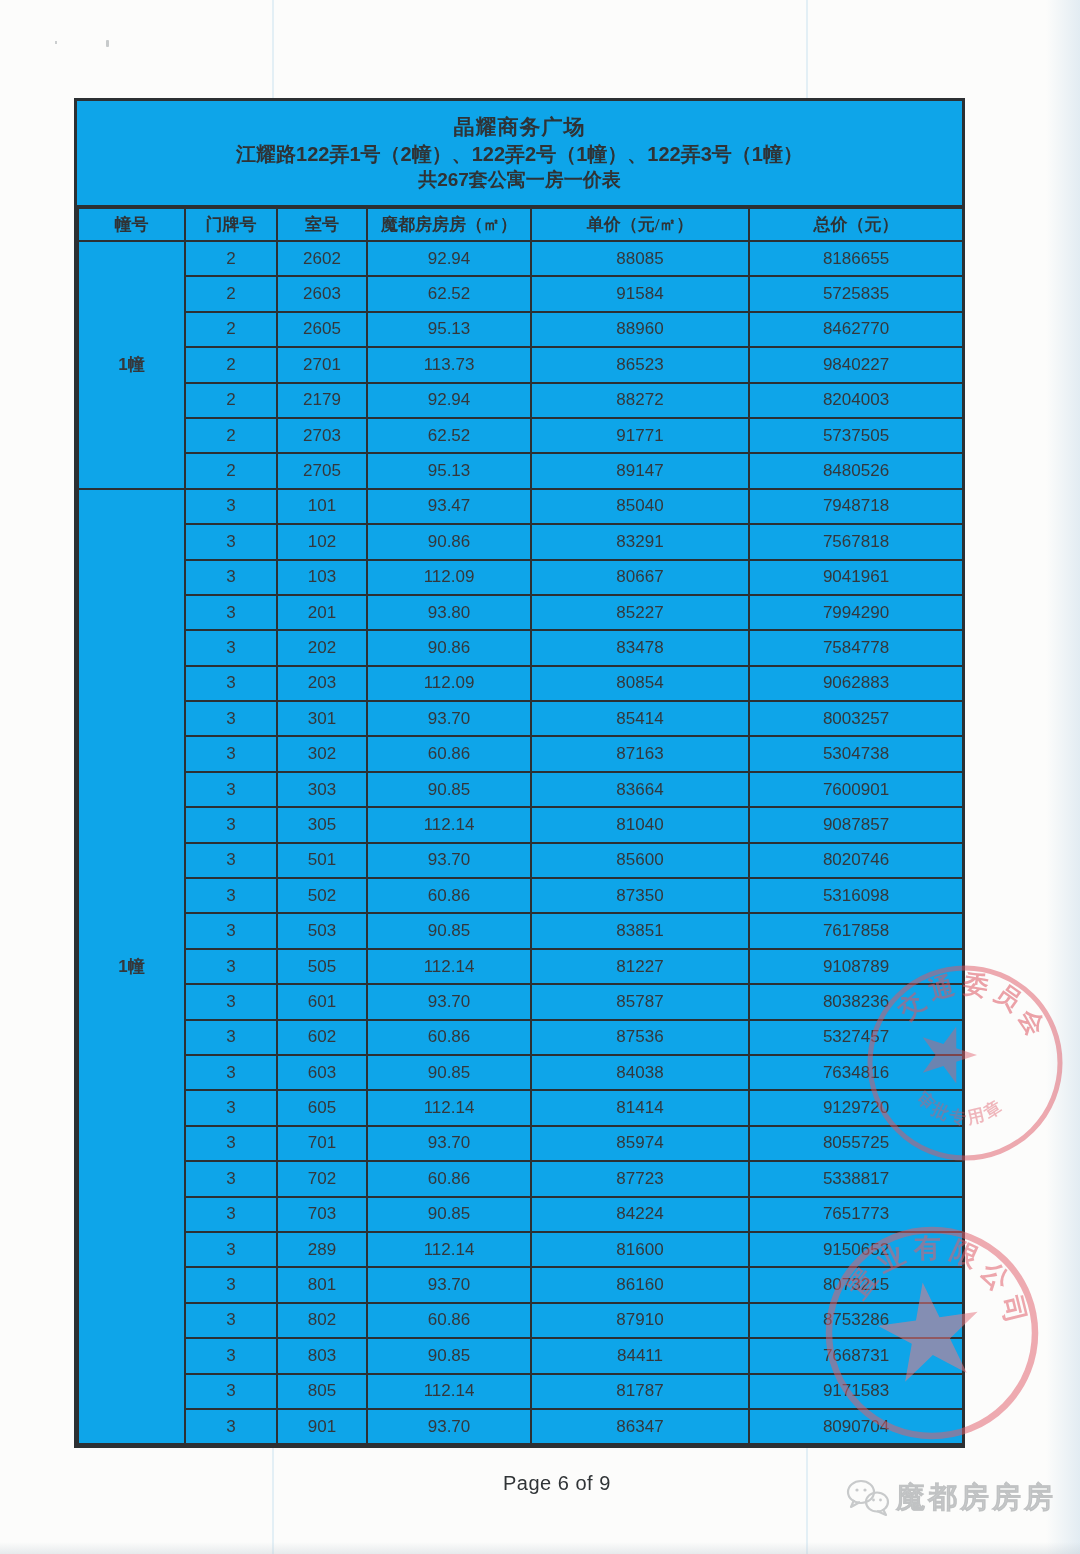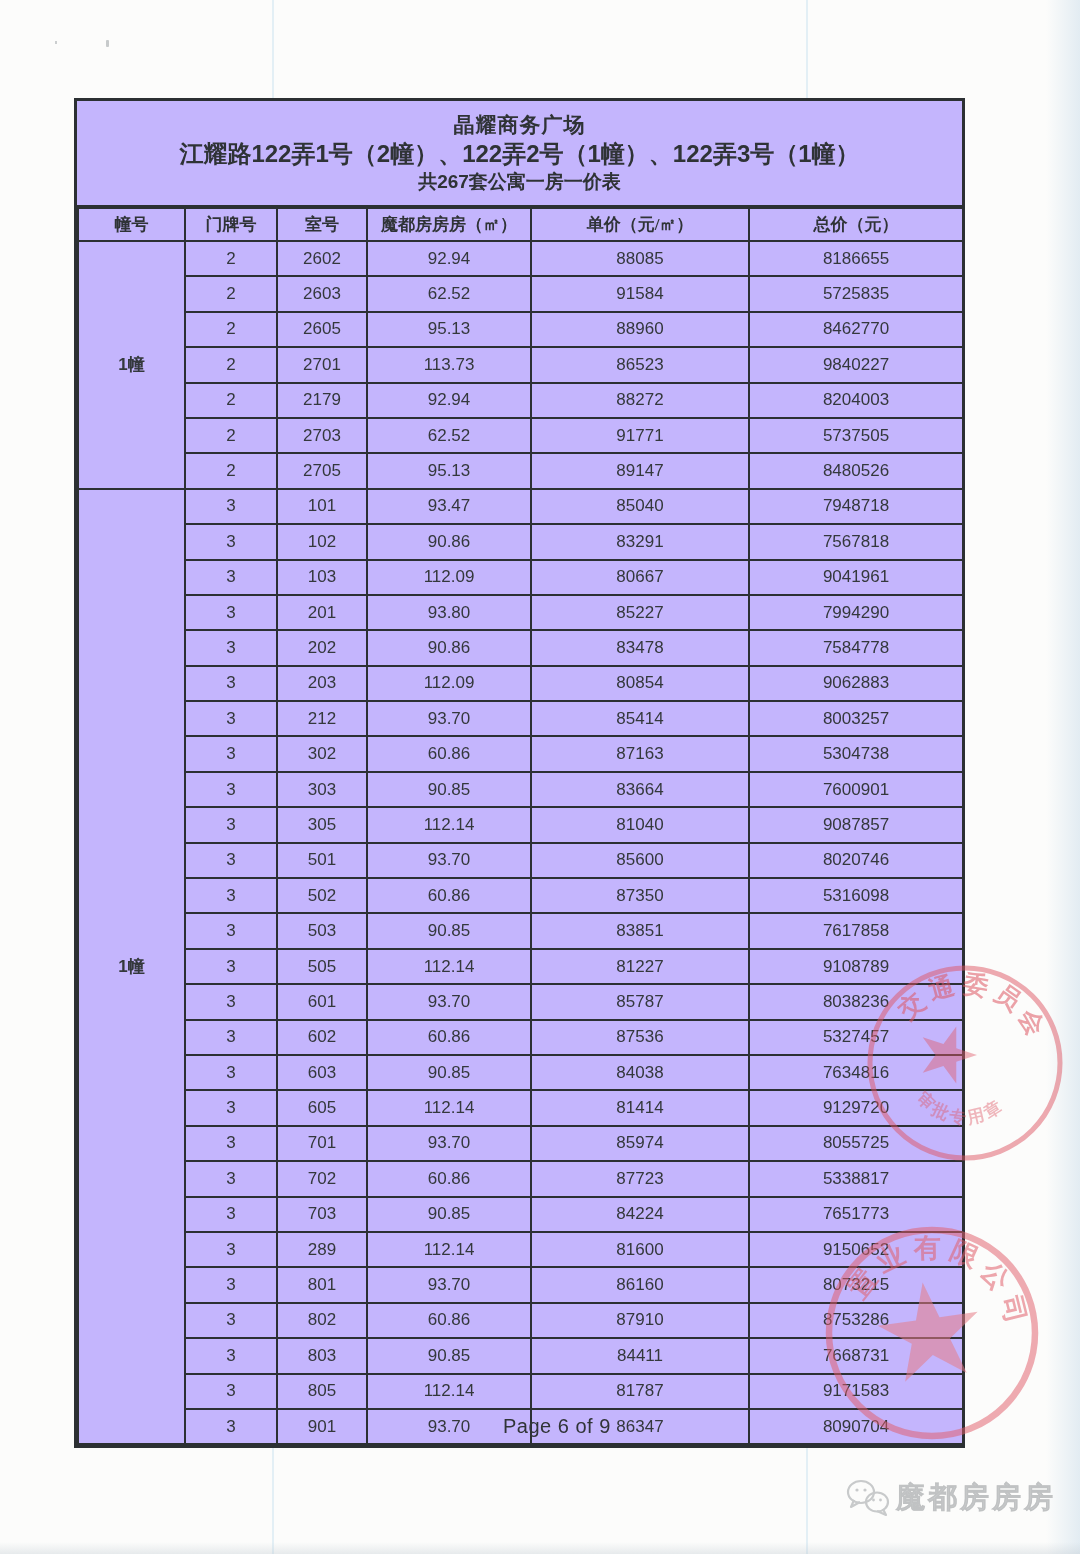--- a/index.html
+++ b/index.html
@@ -20,32 +20,32 @@
   .scan-edge-bottom{position:absolute;left:0;right:0;bottom:0;height:12px;
     background:linear-gradient(to bottom,rgba(190,200,208,0.0),rgba(190,200,208,0.35));pointer-events:none;}
   .speck{position:absolute;background:#9aa0a4;pointer-events:none;}
   .speck.s1{left:55px;top:41px;width:2px;height:3px;opacity:.5;}
   .speck.s2{left:106px;top:40px;width:3px;height:7px;opacity:.55;border-radius:1px;}
 
   
   .doc-table{
     position:absolute;left:74px;top:98px;width:891px;
     border:3px solid #2c3033;
-    background:#c4b5fd;
+    background:#0ea5e9;
     box-sizing:border-box;
   }
   .title-block{
     border-bottom:2px solid #2c3033;
     height:104px;
     display:flex;flex-direction:column;justify-content:center;align-items:center;
     gap:5px;
   }
   .title-line{font-weight:bold;color:#2f3336;line-height:1.1;}
   .title-line.t1{font-size:21px;letter-spacing:1px;}
-  .title-line.t2{font-size:24px;text-align:center;}
+  .title-line.t2{font-size:20px;text-align:center;}
   .title-line.t3{font-size:19px;}
 
   table.price{
     border-collapse:collapse;
     table-layout:fixed;
     width:100%;
   }
   table.price th, table.price td{
     border:2px solid #2c3033;
     text-align:center;
@@ -67,21 +67,21 @@
   col.c1{width:107px;} col.c2{width:92px;} col.c3{width:90px;}
   col.c4{width:164px;} col.c5{width:218px;} col.c6{width:214px;}
 
   
   .stamp{position:absolute;pointer-events:none;}
   .stamp.stamp1{left:863px;top:961px;width:204px;height:204px;}
   .stamp.stamp2{left:822px;top:1223px;width:220px;height:220px;}
 
   
   .page-label{
-    position:absolute;left:503px;top:1415px;
+    position:absolute;left:503px;top:1472px;
     font-size:20px;color:#303437;letter-spacing:.5px;
   }
   .watermark{
     position:absolute;right:24px;top:1478px;
     display:flex;align-items:center;gap:4px;
     color:#c6c8c9;
   }
   .watermark .wm-text{
     font-size:29px;font-weight:bold;letter-spacing:3px;
     color:#cbcdce;
@@ -212,21 +212,21 @@
         </tr>
         <tr>
           <td>3</td>
           <td>203</td>
           <td>112.09</td>
           <td>80854</td>
           <td>9062883</td>
         </tr>
         <tr>
           <td>3</td>
-          <td>212</td>
+          <td>301</td>
           <td>93.70</td>
           <td>85414</td>
           <td>8003257</td>
         </tr>
         <tr>
           <td>3</td>
           <td>302</td>
           <td>60.86</td>
           <td>87163</td>
           <td>5304738</td>

